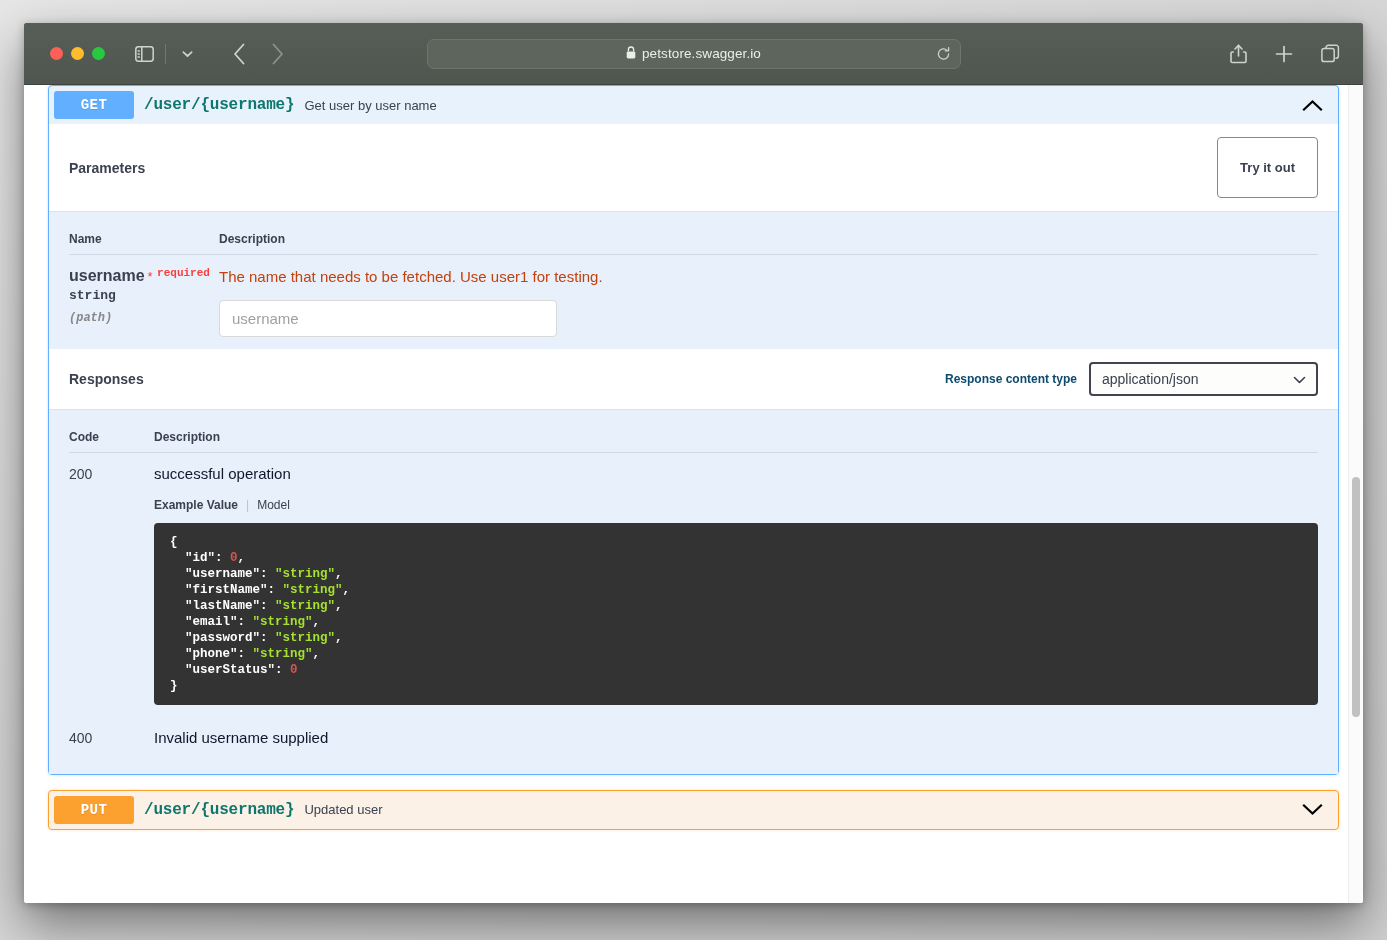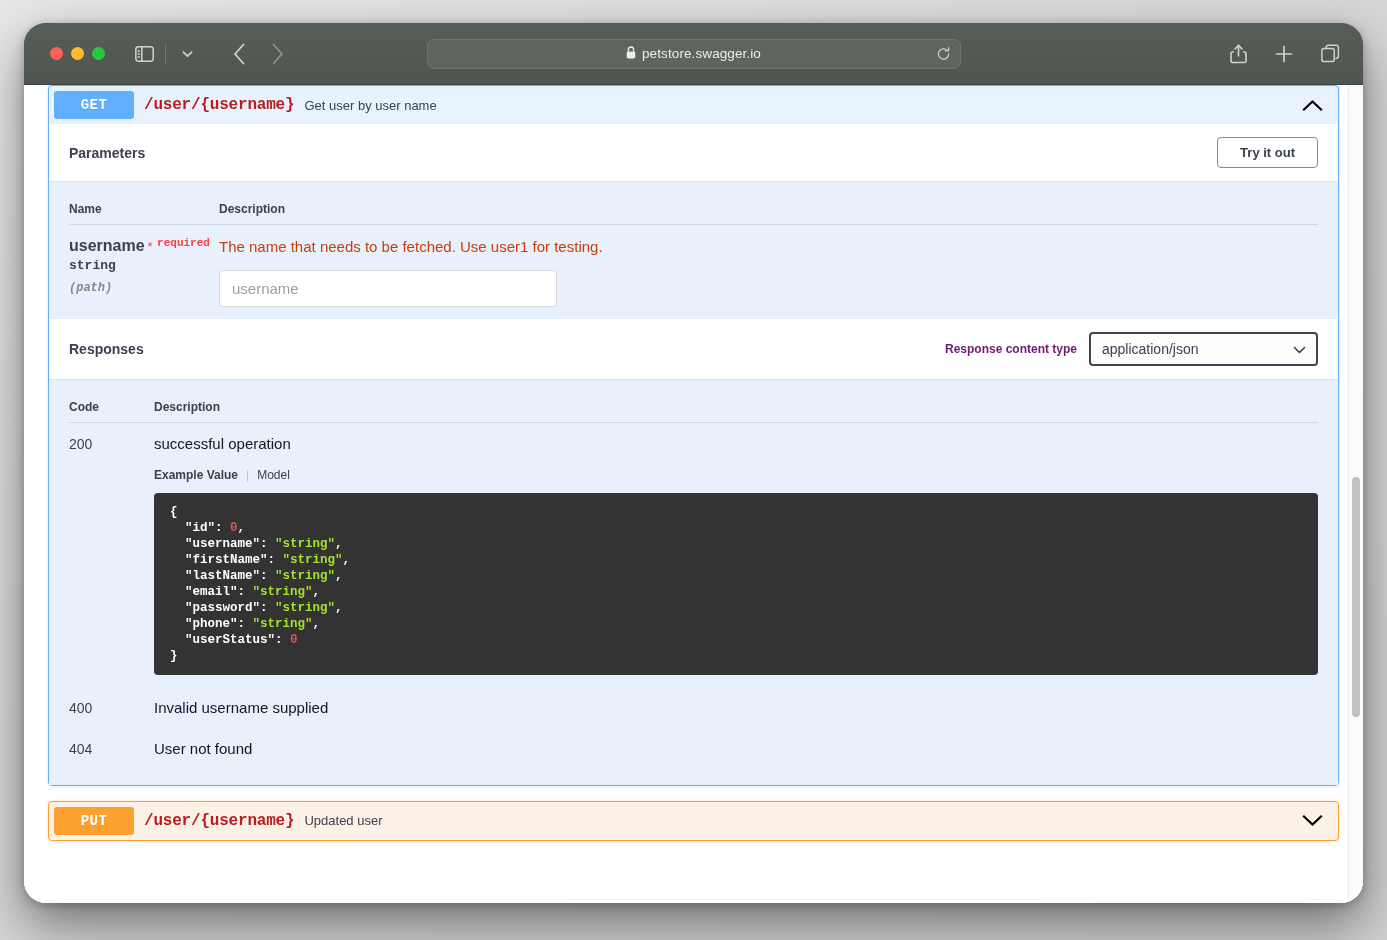--- a/index.html
+++ b/index.html
@@ -13,21 +13,21 @@
   body {
     background: #d9d9d9;
     background-image: linear-gradient(150deg, #e6e6e6 0%, #d6d6d6 45%, #cfcfcf 100%);
   }
 
   
   .window {
     position: absolute;
     left: 24px; top: 23px;
     width: 1339px; height: 880px;
-    border-radius: 22px;
+    border-radius: 3px;
     background: #ffffff;
     box-shadow: 0 22px 50px rgba(0,0,0,0.45), 0 2px 10px rgba(0,0,0,0.25);
     overflow: hidden;
   }
 
   .titlebar {
     position: relative;
     height: 62px;
     background: #535b54;
     background-image: linear-gradient(180deg, #565e57 0%, #4f564f 100%);
@@ -137,21 +137,21 @@
     text-shadow: 0 1px 0 rgba(0,0,0,0.1);
     letter-spacing: 0.5px;
   }
   .op-method.get { background: #61affe; }
   .op-method.put { background: #fca130; }
 
   .op-path {
     font-family: "Liberation Mono", monospace;
     font-size: 16px;
     font-weight: bold;
-    color: #b91c1c;
+    color: #0f766e;
     padding: 0 10px;
     letter-spacing: -0.2px;
   }
   .op-desc {
     font-size: 13px;
     color: #3b4151;
     flex: 1;
   }
   .op-arrow {
     margin-left: auto;
@@ -177,26 +177,26 @@
   }
 
   .tryout-btn {
     font-family: "Liberation Sans", sans-serif;
     font-size: 13px;
     font-weight: bold;
     color: #3b4151;
     background: #ffffff;
     border: 1px solid #888888;
     border-radius: 4px;
-    padding: 7px 22px;
+    padding: 22px 22px;
     cursor: pointer;
   }
 
   .ct-wrap { display: flex; align-items: center; gap: 12px; }
-  .ct-label { font-size: 12px; font-weight: bold; color: #701a75; }
+  .ct-label { font-size: 12px; font-weight: bold; color: #0c4a6e; }
   .ct-select {
     position: relative;
     min-width: 229px;
     background: #fdfdfc;
     border: 2px solid #41444e;
     border-radius: 4px;
     padding: 7px 30px 7px 11px;
     font-size: 14px;
     color: #3b4151;
     cursor: pointer;
@@ -512,26 +512,20 @@
   "userStatus": <span class="n">0</span>
 }</div>
                   </td>
                 </tr>
                 <tr>
                   <td class="col-code resp-code">400</td>
                   <td>
                     <div class="resp-desc-text">Invalid username supplied</div>
                   </td>
                 </tr>
-                <tr>
-                  <td class="col-code resp-code">404</td>
-                  <td>
-                    <div class="resp-desc-text">User not found</div>
-                  </td>
-                </tr>
               </tbody>
             </table>
           </div>
 
         </div>
       </div>
 
       <div class="opblock put">
         <div class="op-summary">
           <span class="op-method put">PUT</span>

